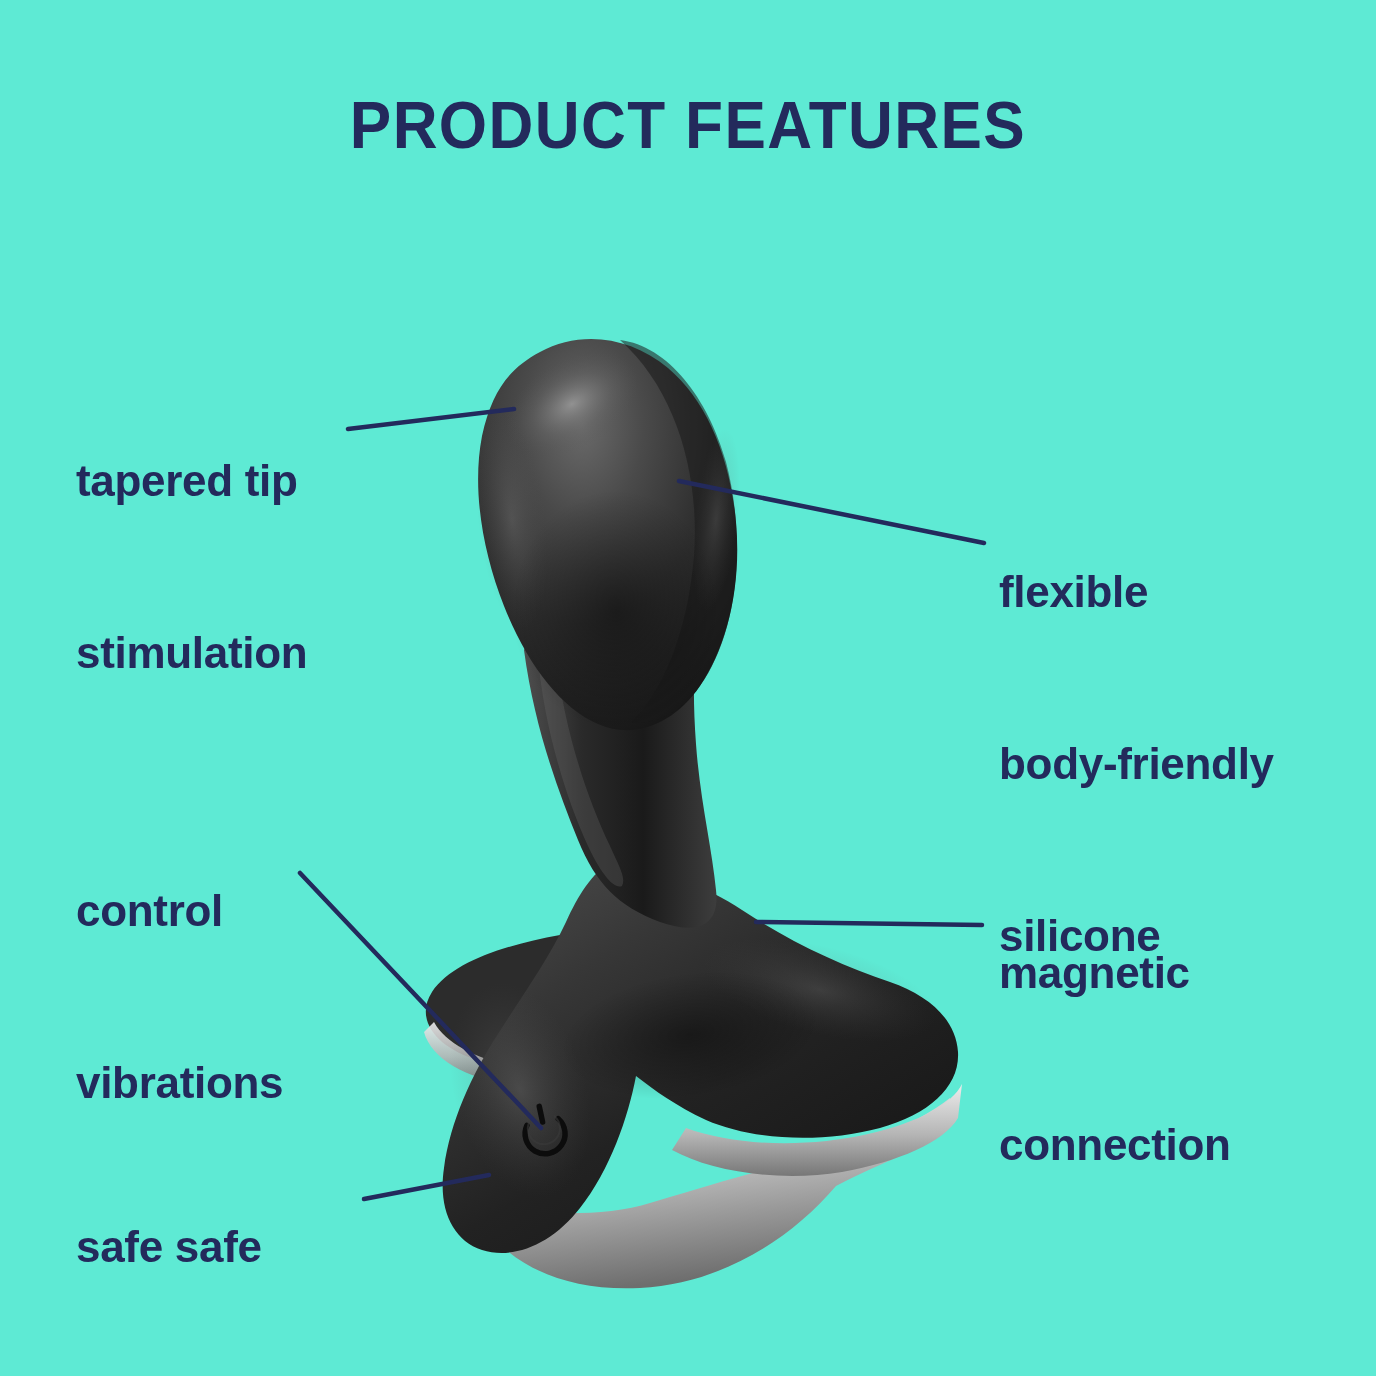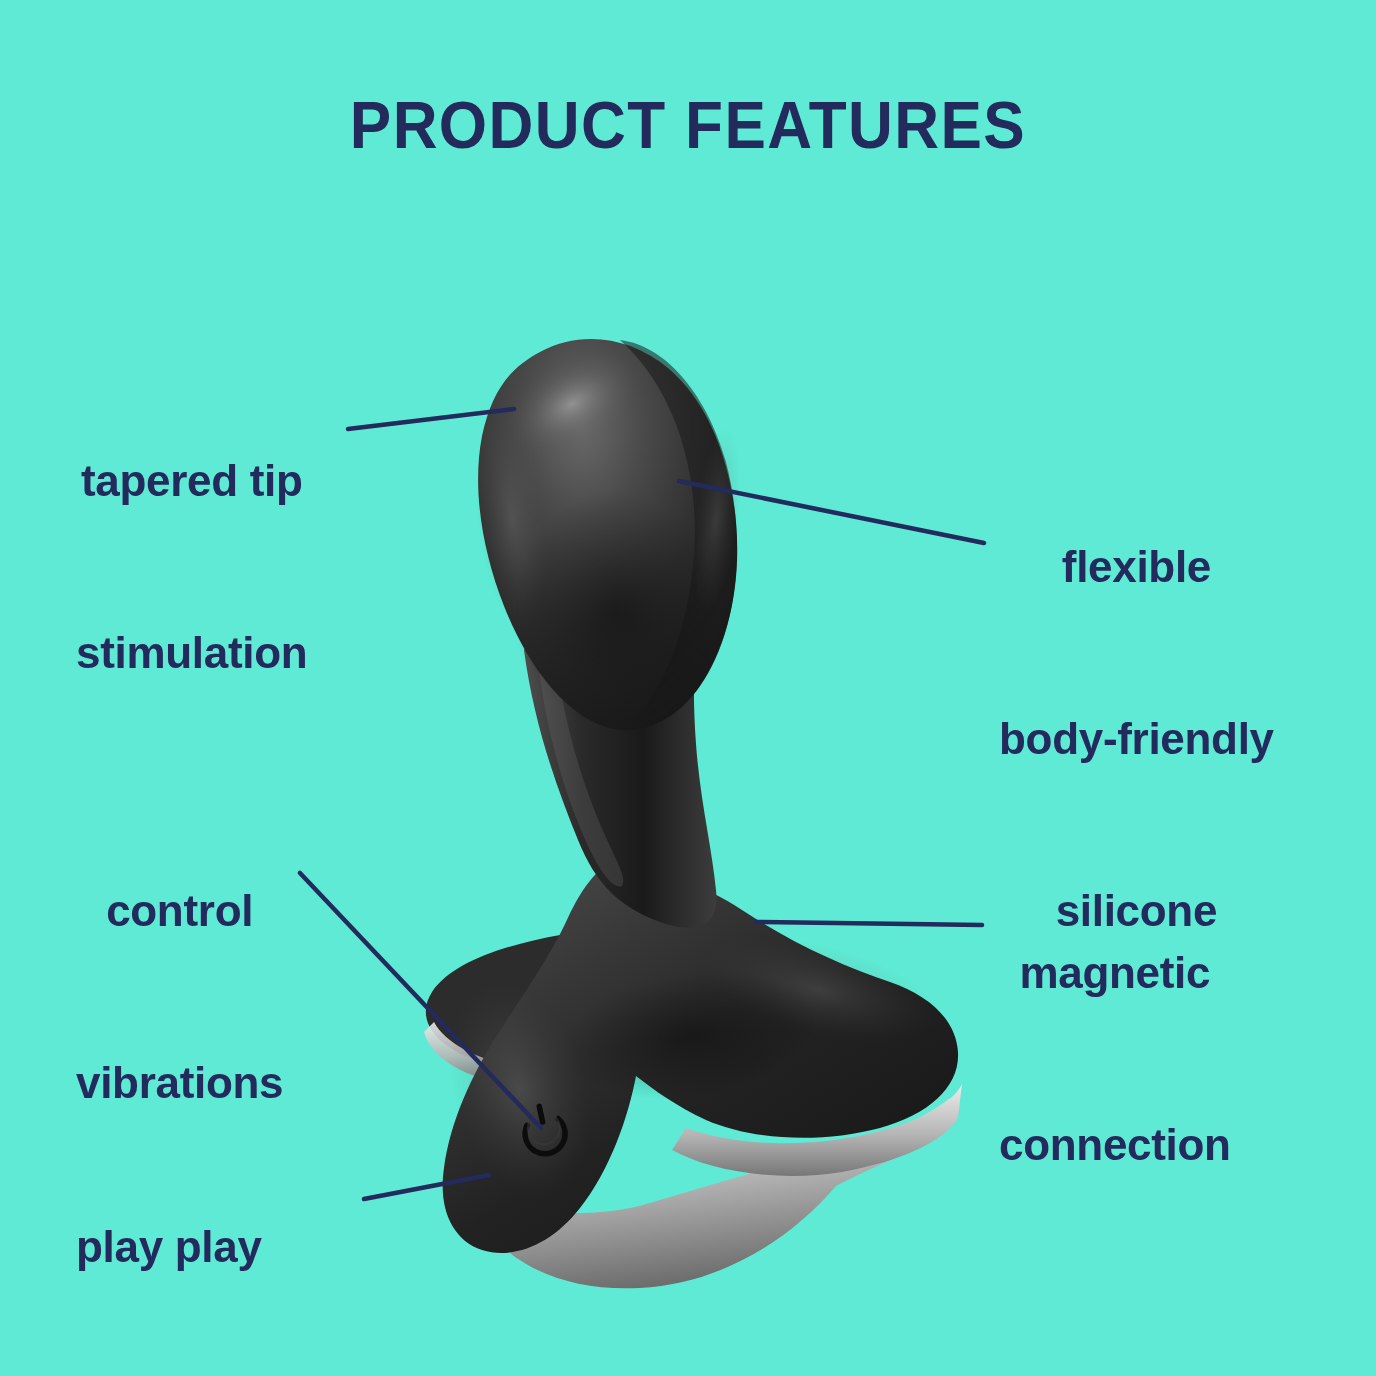--- a/index.html
+++ b/index.html
@@ -38,26 +38,26 @@
   .callout {
     position: absolute;
     color: #232a5c;
     font-family: "Liberation Sans", sans-serif;
     font-weight: 600;
     font-size: 44px;
     line-height: 1.30;
     letter-spacing: -0.3px;
     white-space: pre;
   }
-  .callout .ln { display: block; text-align: center; }
+  .callout .ln { display: block; }
 
   #label-tapered    { left: 76px;  top: 338px; }
   #label-control    { left: 76px;  top: 768px; }
   #label-safe       { left: 76px;  top: 1104px; }
-  #label-flexible   { left: 999px; top: 424px; }
+  #label-flexible   { left: 999px; top: 449px; }
   #label-magnetic   { left: 999px; top: 830px; }
 
   
   #art {
     position: absolute;
     left: 0;
     top: 0;
     width: 1376px;
     height: 1376px;
   }
@@ -224,21 +224,21 @@
     <span class="ln">tapered tip</span>
     <span class="ln">stimulation</span>
   </div>
 
   <div class="callout" id="label-control">
     <span class="ln">control</span>
     <span class="ln">vibrations</span>
   </div>
 
   <div class="callout" id="label-safe">
-    <span class="ln">play play</span>
+    <span class="ln">safe safe</span>
     
     
   </div>
 
   <div class="callout" id="label-flexible">
     <span class="ln">flexible</span>
     <span class="ln">body-friendly</span>
     <span class="ln">silicone</span>
   </div>
 

